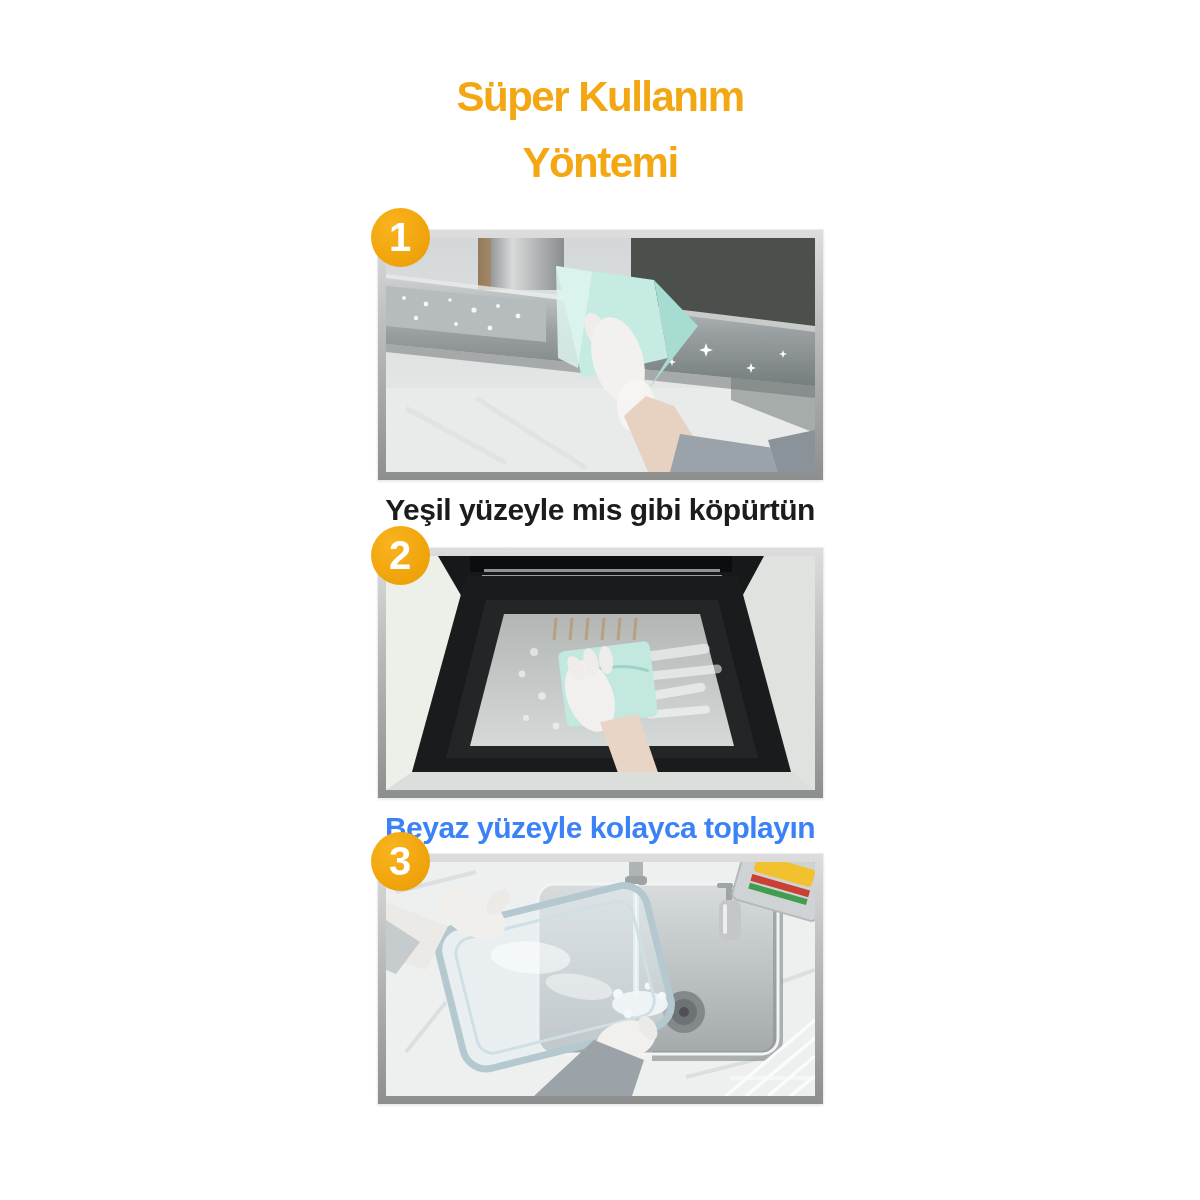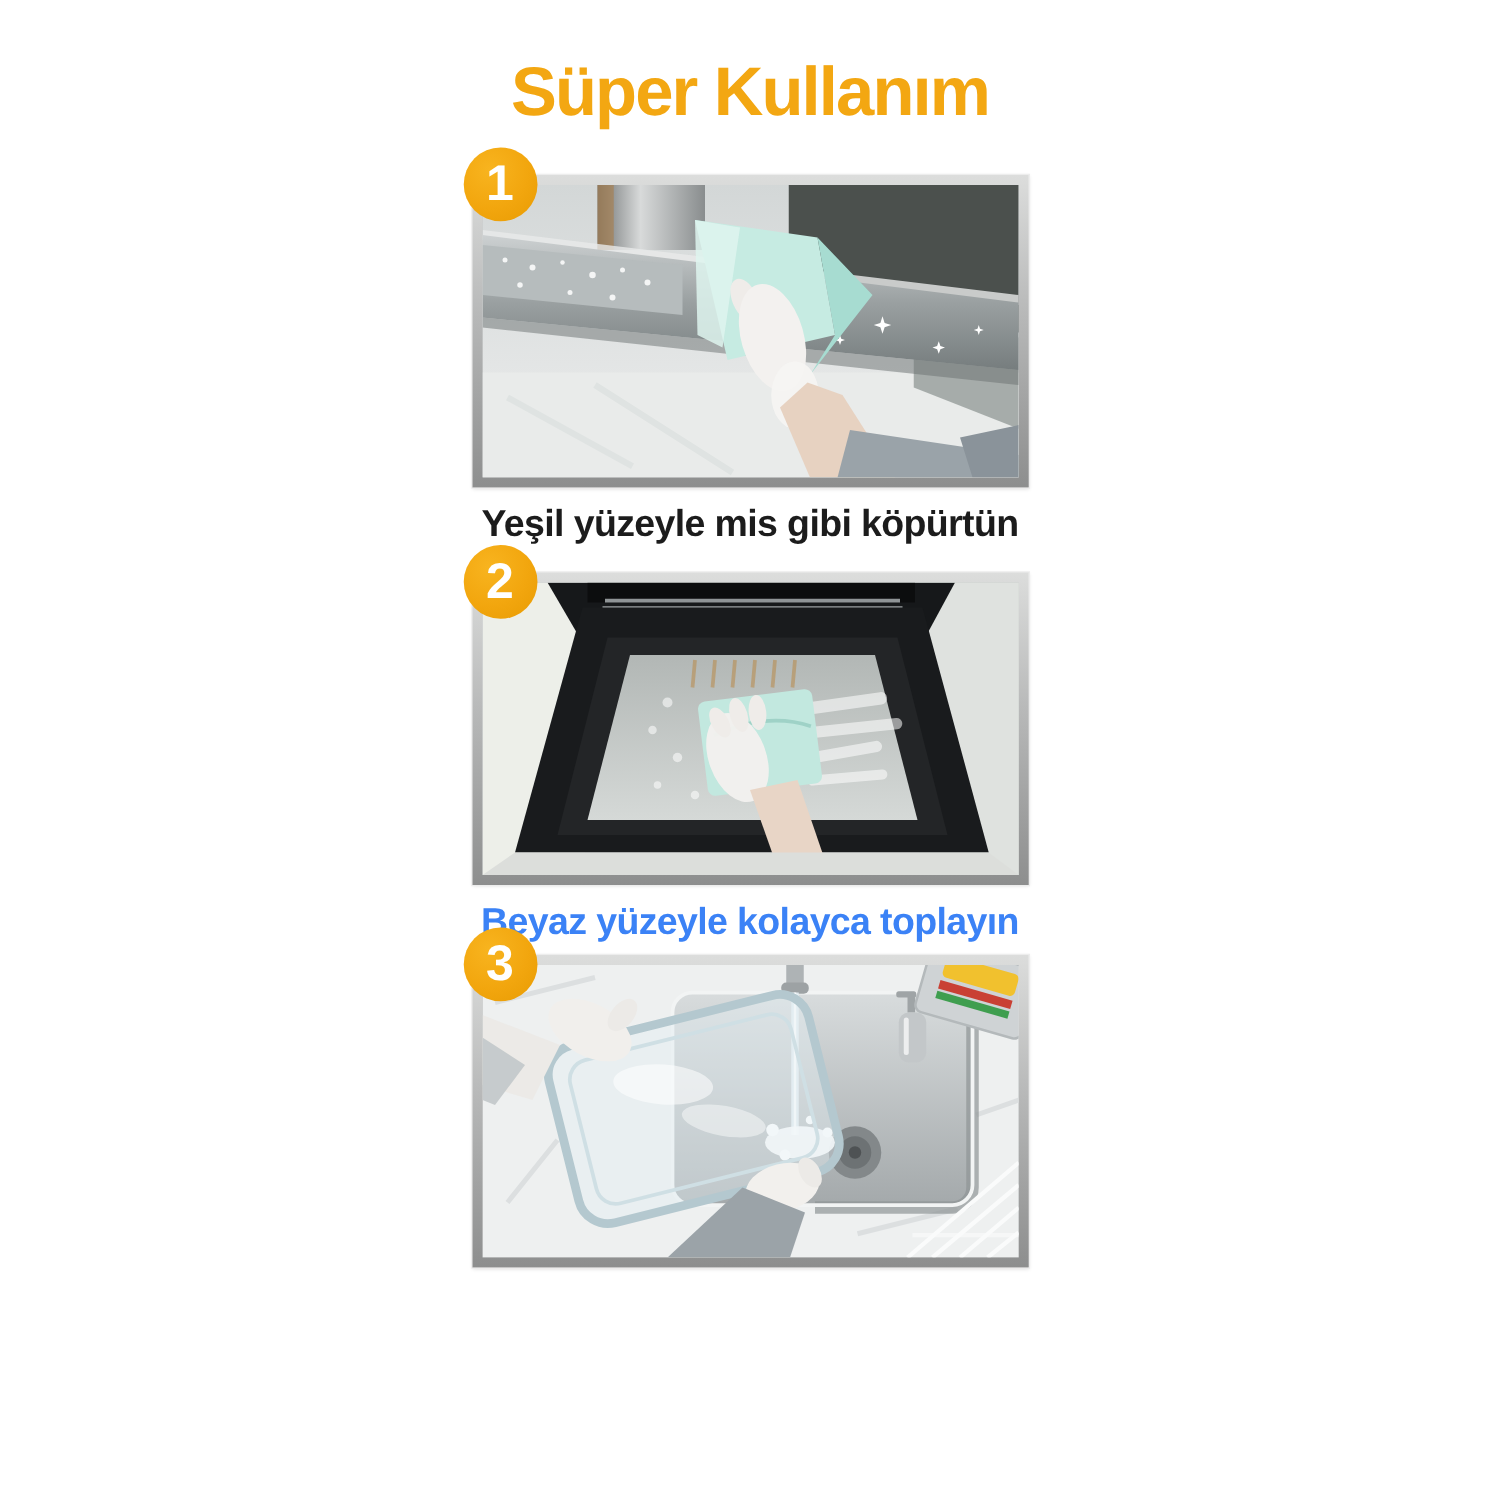--- a/index.html
+++ b/index.html
@@ -1,23 +1,23 @@
 <!DOCTYPE html>
 <html><head>
 <meta charset="utf-8">
 <style>
   html,body { margin:0; padding:0; background:#ffffff; }
   body { width:1200px; height:1200px; font-family:"Liberation Sans", sans-serif; }
   .page { position:relative; width:1200px; height:1200px; background:#ffffff; overflow:hidden; }
 
   .title {
-    margin:40px auto 0;
+    margin:64px auto 0;
     text-align:center;
     font-weight:700;
-    font-size:55px;
+    font-size:42px;
     line-height:66px;
     letter-spacing:-1.5px;
     color:#F3A712;
   }
 
   .step { position:relative; width:445px; margin:0 auto; }
   .step.s1 { margin-top:34px; }
   .step.s2 { margin-top:20px; }
   .step.s3 { margin-top:8px; }
 
@@ -52,20 +52,21 @@
     white-space:nowrap;
   }
 </style>
 </head>
 <body>
 
 <div class="page">
 
   <header class="title" style="color: rgb(243, 167, 18);">
     <div>Süper Kullanım</div>
+    <div>Yöntemi</div>
   </header>
 
   <section class="step s1">
     <div class="photo-frame">
       <div class="badge">
         <span>1</span>
       </div>
       <div class="photo" role="img" aria-label="Eldivenli bir el, bezin yeşil yüzeyiyle mutfak aspiratörünü köpürterek siliyor">
         <svg viewBox="0 0 429 234" preserveAspectRatio="none">
           <defs>

